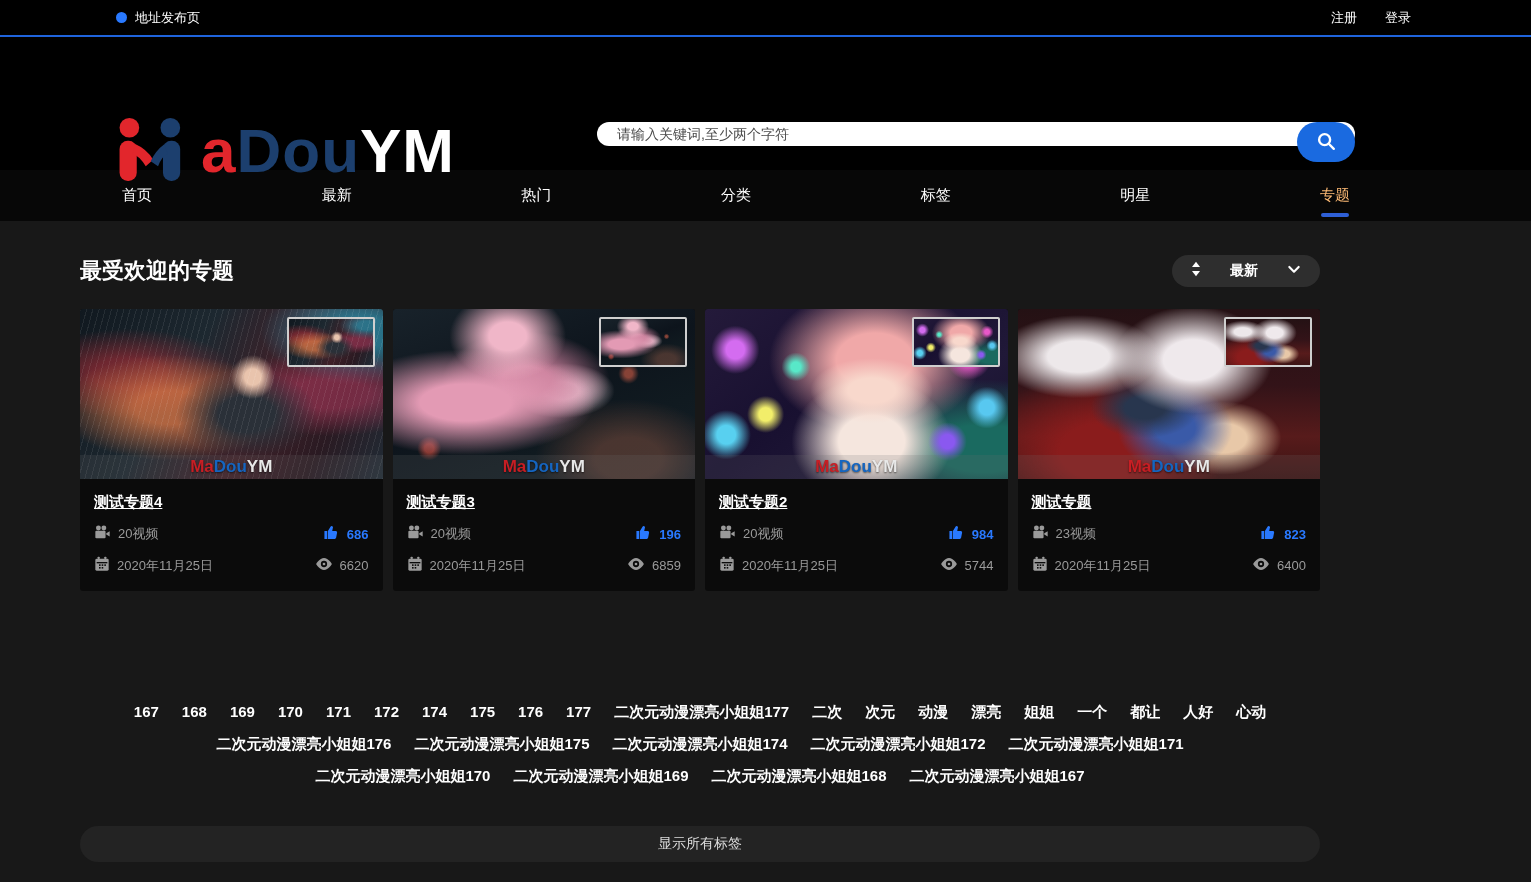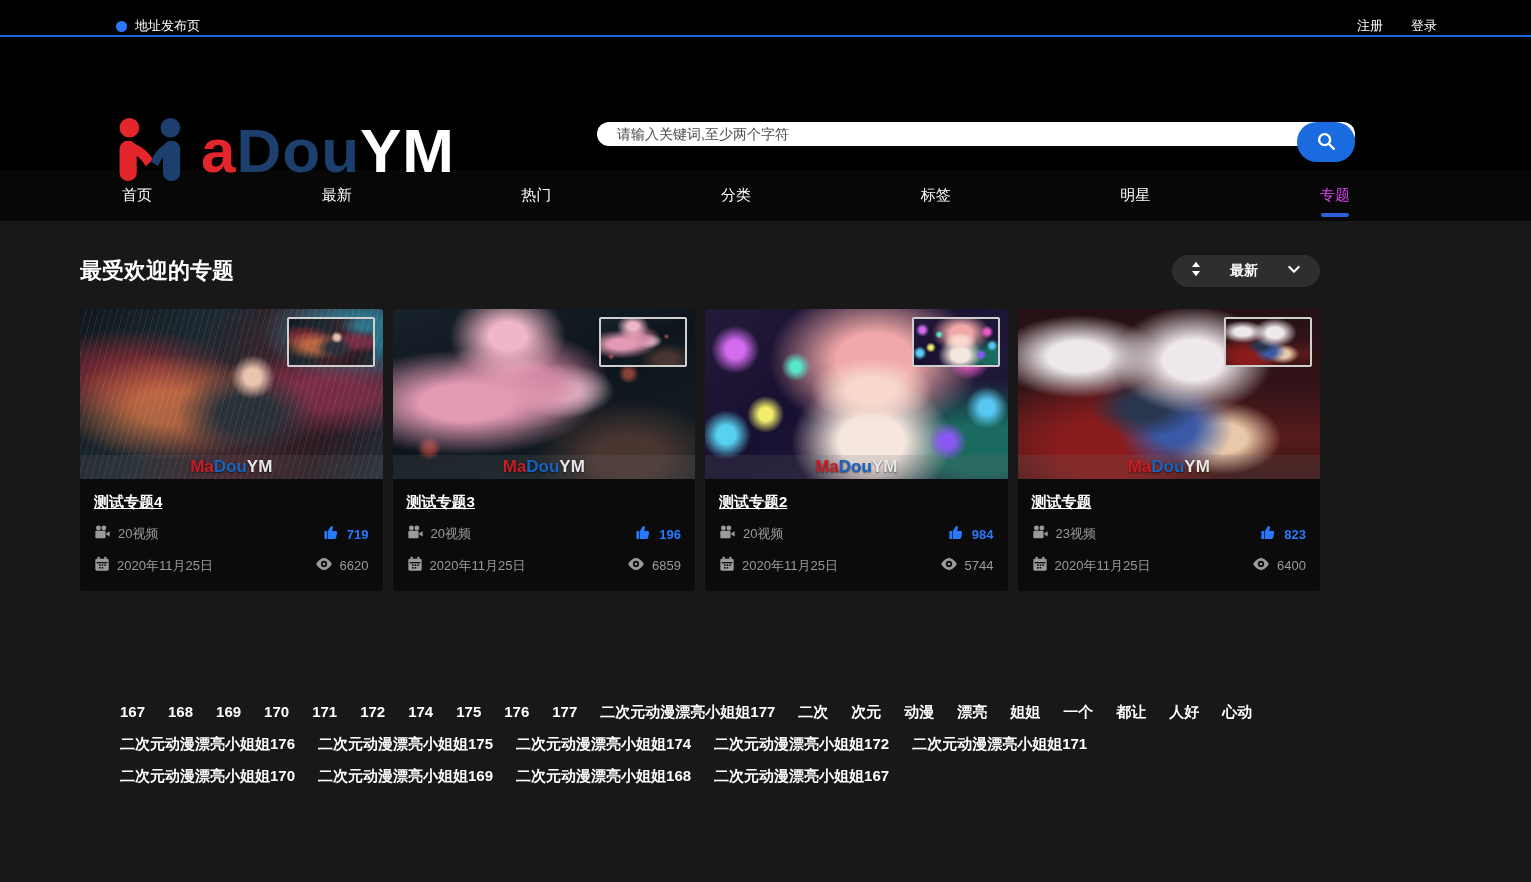--- a/index.html
+++ b/index.html
@@ -4,22 +4,22 @@
 <style>
   * { margin:0; padding:0; box-sizing:border-box; }
   html,body { background:#181818; }
   body {
     width:1531px; height:882px; position:relative; overflow:hidden;
     font-family:"Liberation Sans", sans-serif; color:#fff;
   }
   
   .topbar {
     height:37px; background:#000; border-bottom:2px solid #1f64dc;
-    display:flex; align-items:flex-end; justify-content:space-between;
-    padding:0 94px 0 116px;
+    display:flex; align-items:center; justify-content:space-between;
+    padding:0 120px 0 116px;
     font-family:Liberation Serif, serif;
   }
   .topbar-left { display:flex; align-items:center; gap:8px; cursor:pointer; }
   .dot { width:11px; height:11px; border-radius:50%; background:#2979ff; }
   .topbar-left span { font-size:13px; color:#fff; }
   .topbar-right { display:flex; gap:28px; }
   .topbar-right a { font-size:13px; color:#fff; text-decoration:none; cursor:pointer; }
   
   .header { height:133px; background:#000; position:relative; }
   .logo { position:absolute; left:113px; top:80px; display:flex; align-items:flex-end; cursor:pointer; }
@@ -40,21 +40,21 @@
     border-radius:21px; background:#1a6ae0; cursor:pointer;
     display:flex; align-items:center; justify-content:center;
   }
   
   .nav { height:51px; background:#070707; }
   .nav-inner {
     width:1240px; margin:0 auto 0 116px; height:100%;
     display:flex; align-items:center; justify-content:space-between;
   }
   .nav-item { font-size:15px; color:#fff; cursor:pointer; position:relative; padding:14px 6px; }
-  .nav-item.active { color:#d946ef; }
+  .nav-item.active { color:#fdba74; }
   .nav-item.active::after {
     content:""; position:absolute; left:50%; transform:translateX(-50%);
     bottom:2px; width:28px; height:4px; border-radius:2px; background:#2e5fd6;
   }
   
   .content { width:1240px; margin:0 auto 0 80px; }
   .section-head { display:flex; align-items:center; justify-content:space-between; margin-top:34px; }
   .section-title { font-size:22px; font-weight:bold; color:#fff; }
   .sort-pill {
     display:flex; align-items:center; gap:26px; background:#2e2e2e; border-radius:16px;
@@ -120,21 +120,21 @@
   .img-4 { background-image:
     radial-gradient(ellipse at 20% 28%, #ede8ea 0 9%, rgba(237,232,234,0) 24%),
     radial-gradient(ellipse at 58% 30%, #efe9ec 0 12%, rgba(239,233,236,0) 32%),
     radial-gradient(ellipse at 42% 58%, #28364e 0 8%, rgba(40,54,78,0) 22%),
     radial-gradient(ellipse at 52% 70%, #3a5aa8 0 9%, rgba(58,90,168,0) 26%),
     radial-gradient(ellipse at 68% 76%, #e8c8a8 0 8%, rgba(232,200,168,0) 20%),
     radial-gradient(ellipse at 28% 84%, #8a1c1c 0 14%, rgba(138,28,28,0) 40%),
     linear-gradient(to bottom, #241114 0%, #331318 45%, #571b1b 75%, #3c1414 100%); }
   
   .tagcloud {
-    margin-top:112px; display:flex; flex-wrap:wrap; 
+    margin-top:112px; display:flex; flex-wrap:wrap; justify-content:center;
     column-gap:23px; row-gap:13px; padding:0 40px;
   }
   .tag { font-size:15px; font-weight:bold; color:#fff; text-decoration:none; cursor:pointer; white-space:nowrap; }
   
   .show-all {
     margin-top:40px; width:100%; height:36px; border:none; border-radius:18px;
     background:#232323; color:#ddd; font-size:14px; cursor:pointer;
     font-family:"Liberation Sans", sans-serif; display:block;
   }
 </style>
@@ -231,21 +231,21 @@
                   <circle cx="14" cy="4.5" r="3.6" fill="#9a9a9a"></circle>
                   <rect x="1.5" y="8.5" width="15" height="11" rx="1.5" fill="#9a9a9a"></rect>
                   <path d="M17.5 12l5-3v8l-5-3z" fill="#9a9a9a"></path>
                 </svg></span>
               <span>20视频</span>
             </div>
             <div class="meta-right">
               <span><svg width="17" height="17" viewBox="0 0 24 24">
                   <path fill="#2979ff" d="M2 10h4v11H2zM7 21h9.5a2 2 0 0 0 2-1.6l1.4-7A2 2 0 0 0 18 10h-5l.9-4.2A1.8 1.8 0 0 0 10.6 4L7 10z"></path>
                 </svg></span>
-              <span class="likes">719</span>
+              <span class="likes">686</span>
             </div>
           </div>
           <div class="meta-row">
             <div class="meta-left">
               <span><svg width="16" height="16" viewBox="0 0 24 24">
                   <rect x="2" y="4" width="20" height="18" rx="2" fill="#9a9a9a"></rect>
                   <rect x="5.5" y="1" width="3" height="6" rx="1" fill="#9a9a9a"></rect>
                   <rect x="15.5" y="1" width="3" height="6" rx="1" fill="#9a9a9a"></rect>
                   <rect x="4" y="9" width="16" height="2" fill="#0b0b0b"></rect>
                   <rect x="7.5" y="12.5" width="2.4" height="2.4" fill="#0b0b0b"></rect>
@@ -456,13 +456,14 @@
       <a class="tag">二次元动漫漂亮小姐姐175</a>
       <a class="tag">二次元动漫漂亮小姐姐174</a>
       <a class="tag">二次元动漫漂亮小姐姐172</a>
       <a class="tag">二次元动漫漂亮小姐姐171</a>
       <a class="tag">二次元动漫漂亮小姐姐170</a>
       <a class="tag">二次元动漫漂亮小姐姐169</a>
       <a class="tag">二次元动漫漂亮小姐姐168</a>
       <a class="tag">二次元动漫漂亮小姐姐167</a>
     </div>
 
+  <button class="show-all">显示所有标签</button>
 </div>
 
 </body></html>

